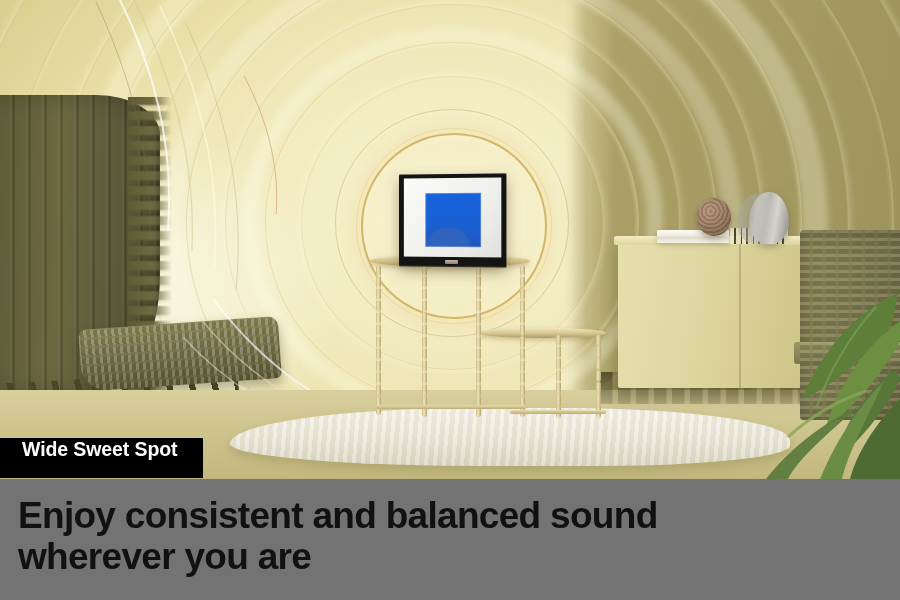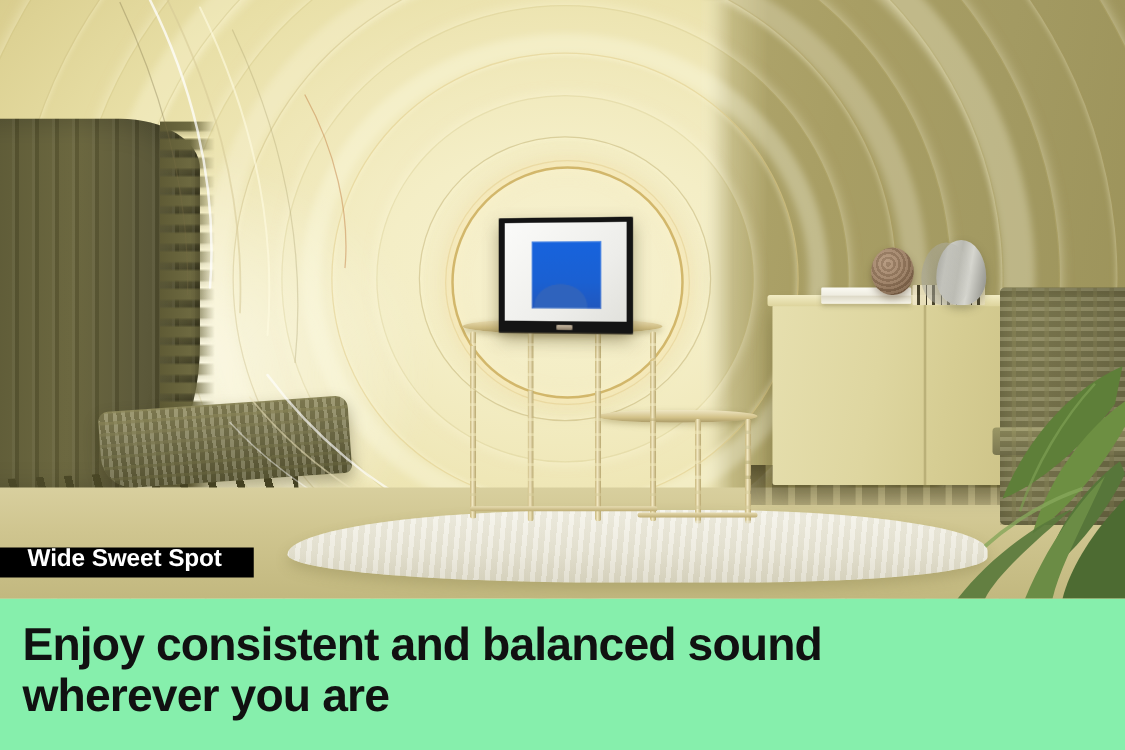--- a/index.html
+++ b/index.html
@@ -384,38 +384,38 @@
   .plant { position: absolute; right: 0; bottom: 0; width: 230px; height: 230px; }
 
   
   .badge {
     position: absolute;
     left: 0; top: 438px;
     height: 24px;
     background: #000000;
     color: #ffffff;
     display: flex;
-    align-items: flex-start;
-    padding: 0 26px 0 22px;
+    align-items: center;
+    padding: 0 26px 16px 22px;
     z-index: 6;
   }
   .badge-label {
     font-size: 19.5px;
     font-weight: 700;
     letter-spacing: -.1px;
     line-height: 1;
     white-space: nowrap;
   }
 
   
   .caption {
     position: absolute;
     left: 0; top: 479px;
     width: 900px; height: 121px;
-    background: #86efac;
+    background: #737373;
     padding: 16px 18px 0 18px;
     box-sizing: border-box;
   }
   .caption-headline {
     margin: 0;
     font-size: 37px;
     font-weight: 700;
     line-height: 1.12;
     letter-spacing: -.7px;
     color: #111111;

